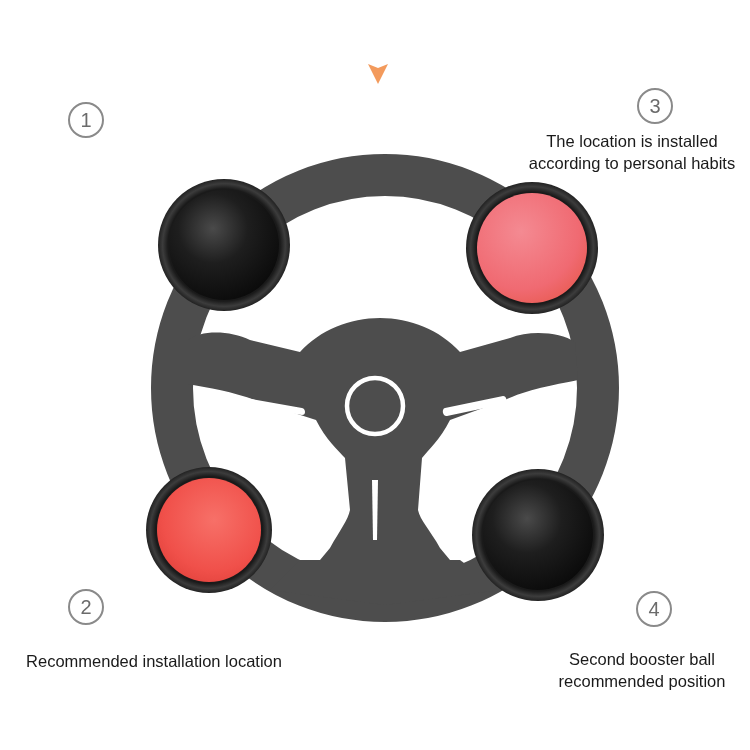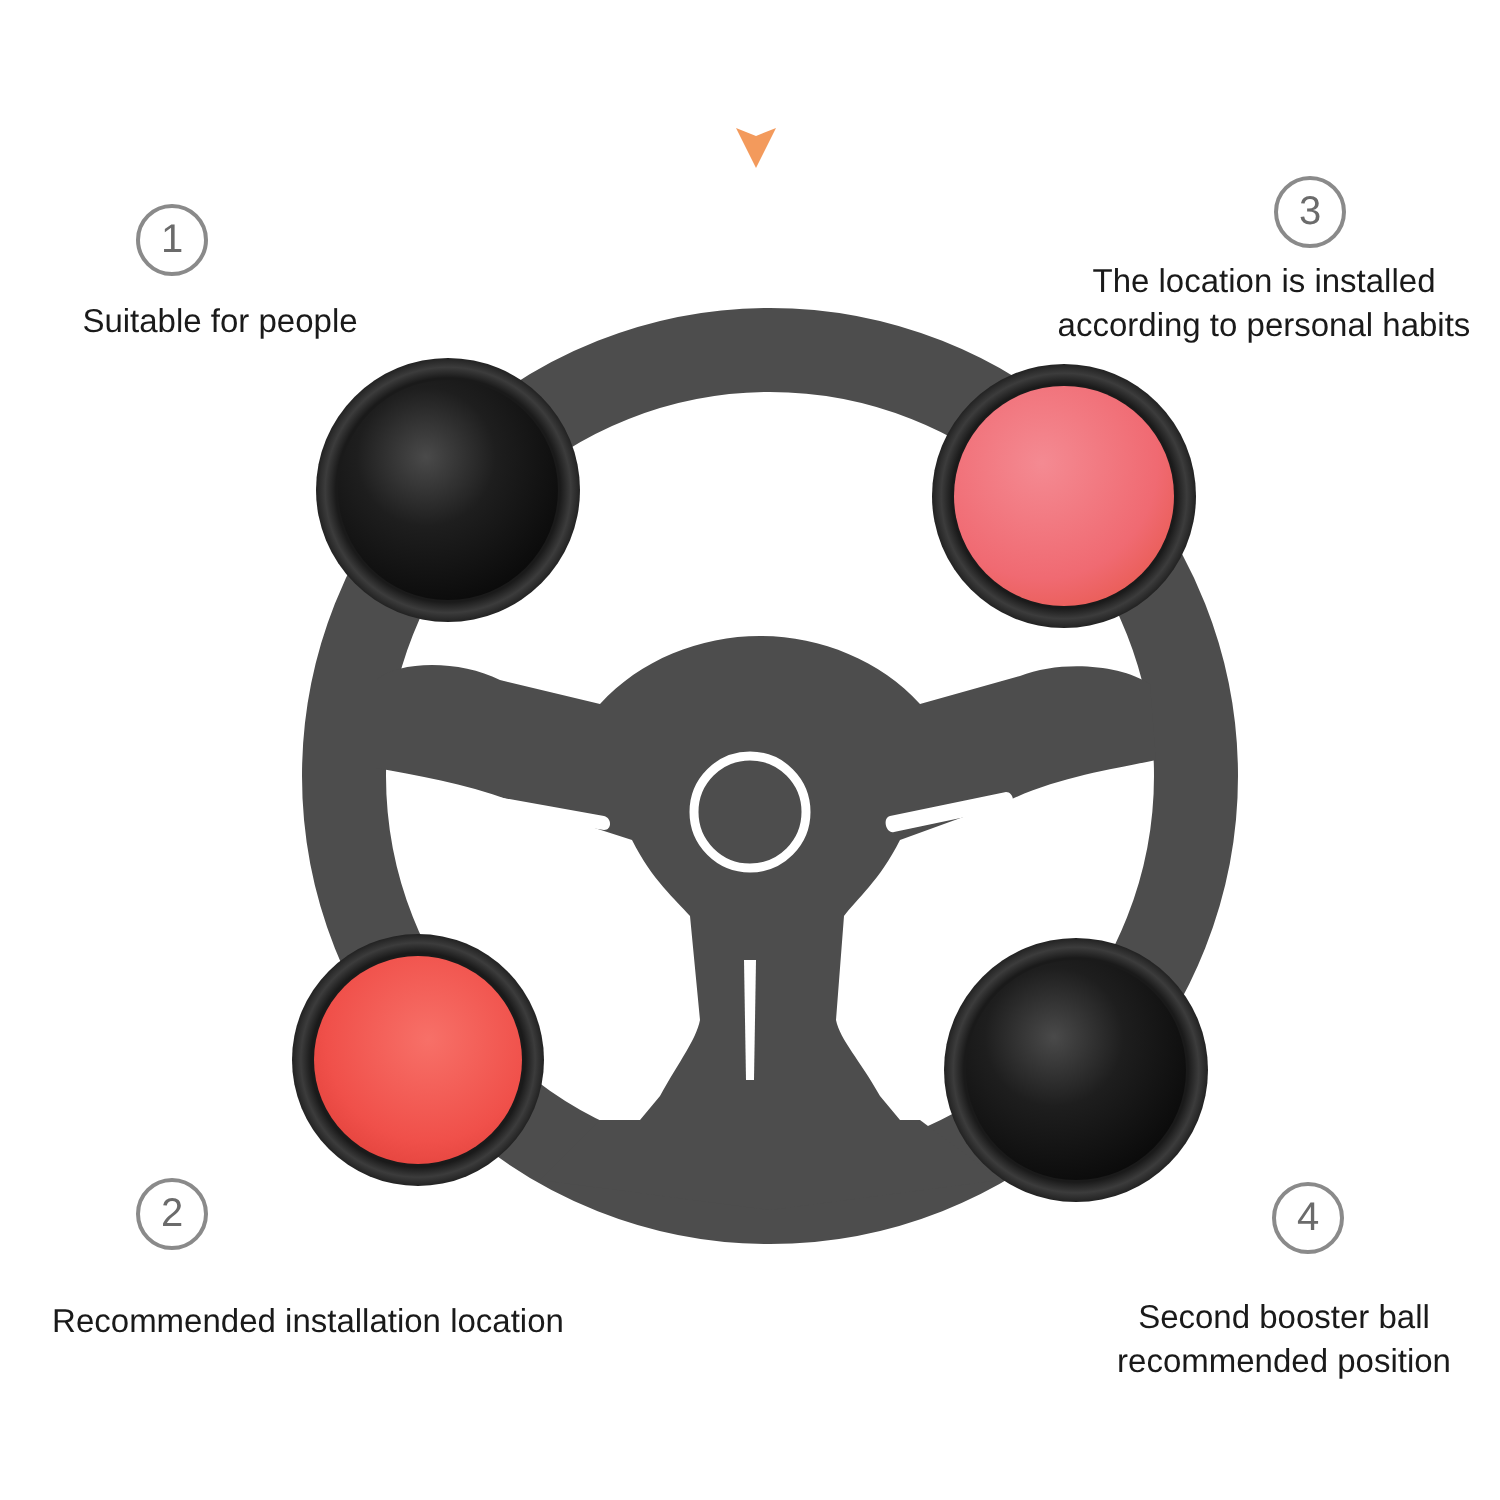--- a/index.html
+++ b/index.html
@@ -86,21 +86,20 @@
   </g>
 
   <g>
     <circle cx="538" cy="535" r="66" fill="url(#gRim)"></circle>
     <circle cx="538" cy="535" r="55" fill="url(#gBlack)"></circle>
   </g>
 </svg>
 
 <div class="num-badge" style="left:68px; top:102px;">1</div>
 <div class="label" style="left:20px; top:150px; width:180px;">
-  <div>Suitable for people</div>
 </div>
 
 <div class="num-badge" style="left:637px; top:88px;">3</div>
 <div class="label" style="left:512px; top:130px; width:240px;">
   <div>The location is installed</div>
   <div>according to personal habits</div>
 </div>
 
 <div class="num-badge" style="left:68px; top:589px;">2</div>
 <div class="label" style="left:4px; top:650px; width:300px;">

